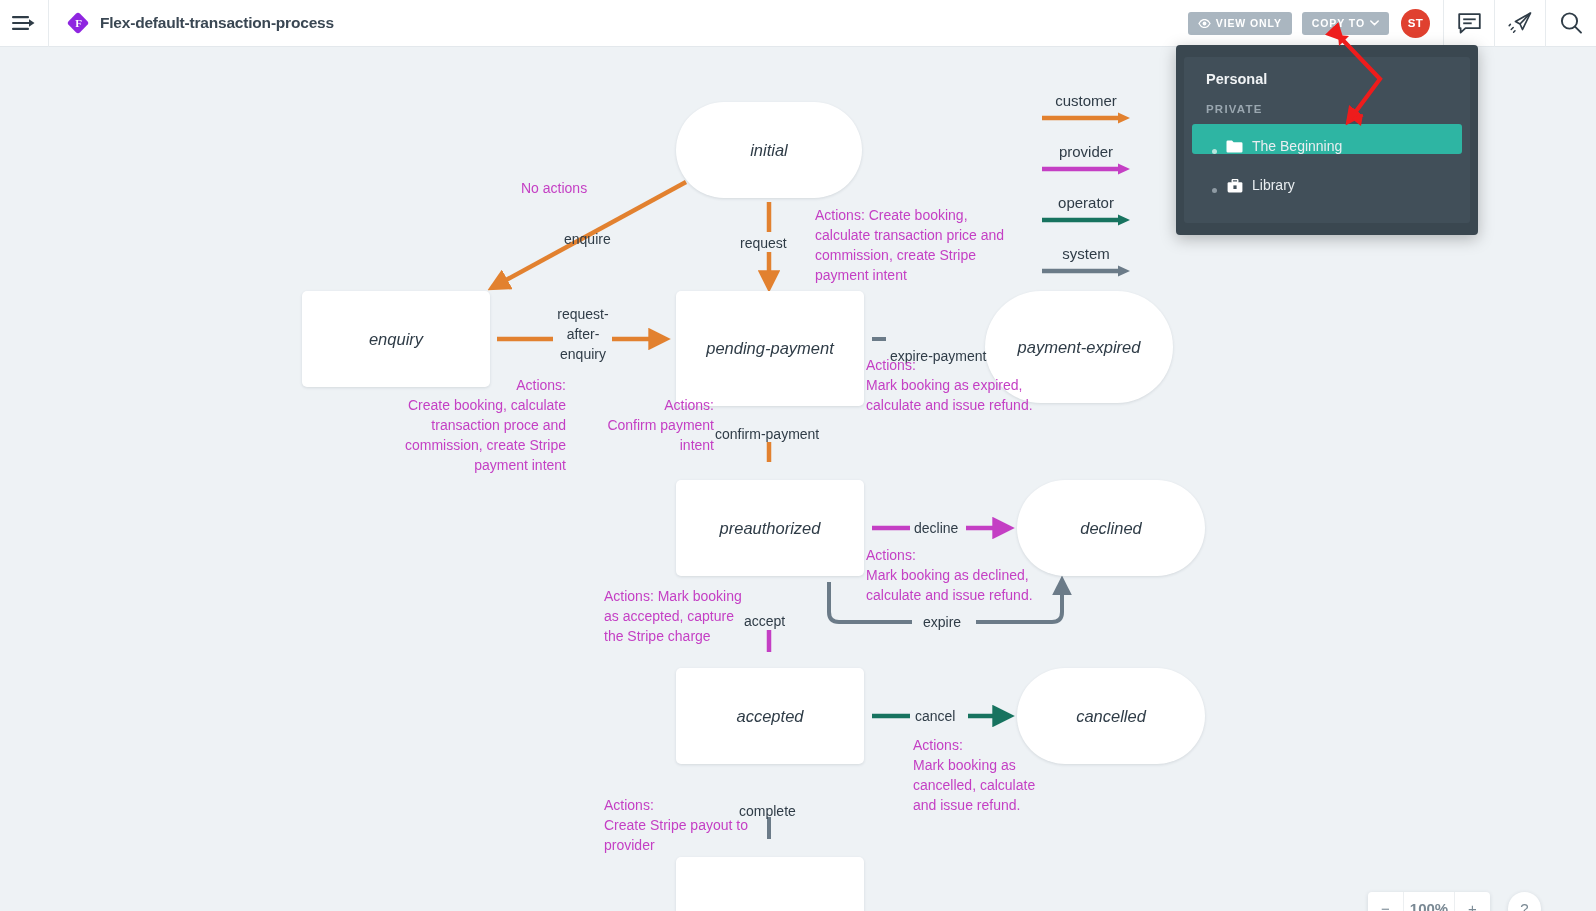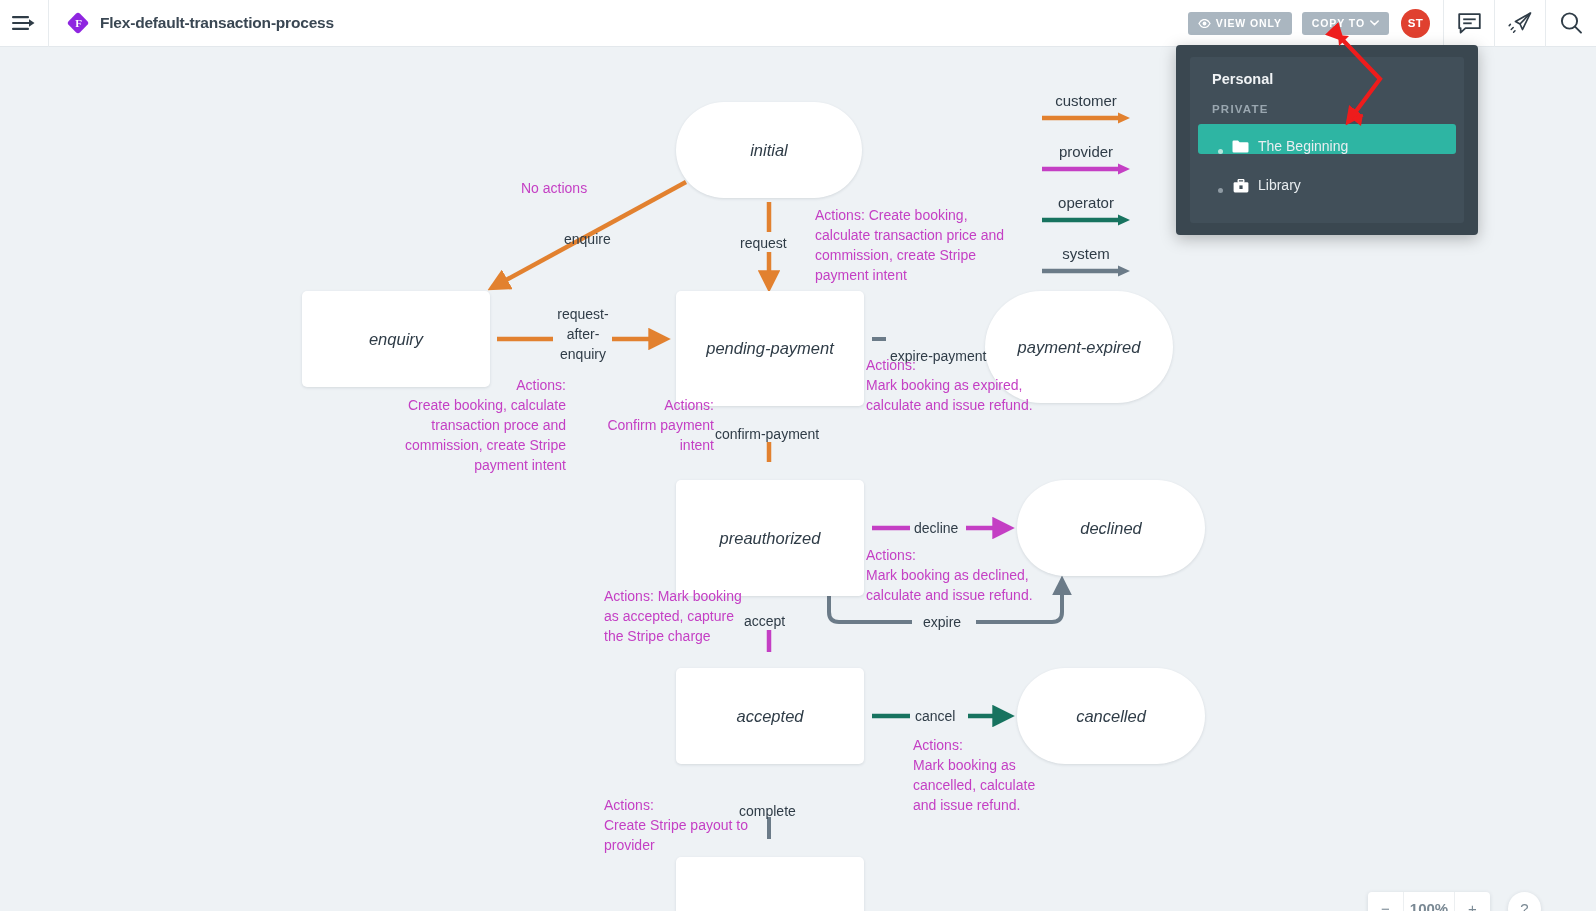--- a/index.html
+++ b/index.html
@@ -75,21 +75,21 @@
   }
 
   
   #copyto-menu {
     position: absolute; left: 1176px; top: 45px;
     width: 302px; height: 190px;
     background: #3a4750;
     border-radius: 4px;
     box-shadow: 0 4px 16px rgba(0,0,0,.26);
     z-index: 60;
-    padding: 12px 14px;
+    padding: 12px 8px;
   }
   #menu-inner {
     background: #414f59; border-radius: 3px;
     width: 100%; height: 100%;
     padding: 14px 0 10px 0;
   }
   #menu-personal {
     color: #f0f3f5; font-size: 14.5px; font-weight: bold;
     padding: 0 22px; margin-bottom: 16px; cursor: pointer;
   }
@@ -350,21 +350,21 @@
   </div>
 
   <div class="node rect" style="left:676px; top:244px; width:188px; height:115px;">
     <span>pending-payment</span>
   </div>
 
   <div class="node pill" style="left:985px; top:244px; width:188px; height:112px;font-style:italic;">
     <span>payment-expired</span>
   </div>
 
-  <div class="node rect" style="left:676px; top:433px; width:188px; height:116px;justify-content:center;">
+  <div class="node rect" style="left:676px; top:433px; width:188px; height:96px;justify-content:center;">
     <span>preauthorized</span>
   </div>
 
   <div class="node pill" style="left:1017px; top:433px; width:188px; height:96px;">
     <span>declined</span>
   </div>
 
   <div class="node rect" style="left:676px; top:621px; width:188px; height:96px;">
     <span>accepted</span>
   </div>

